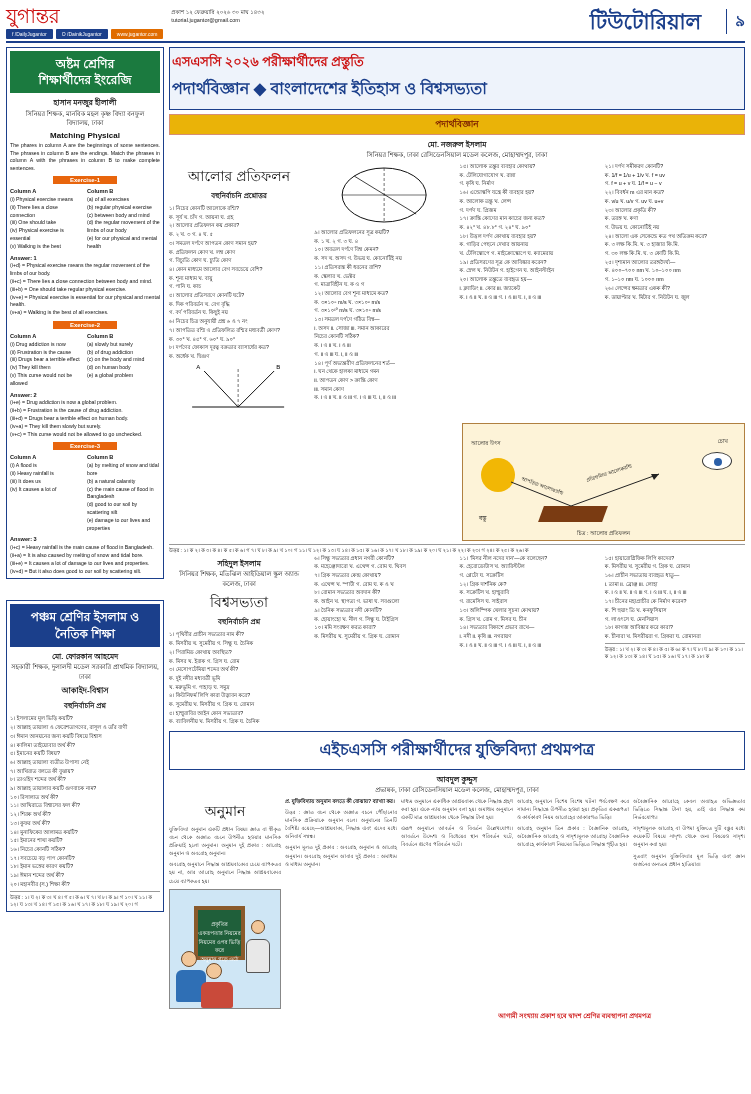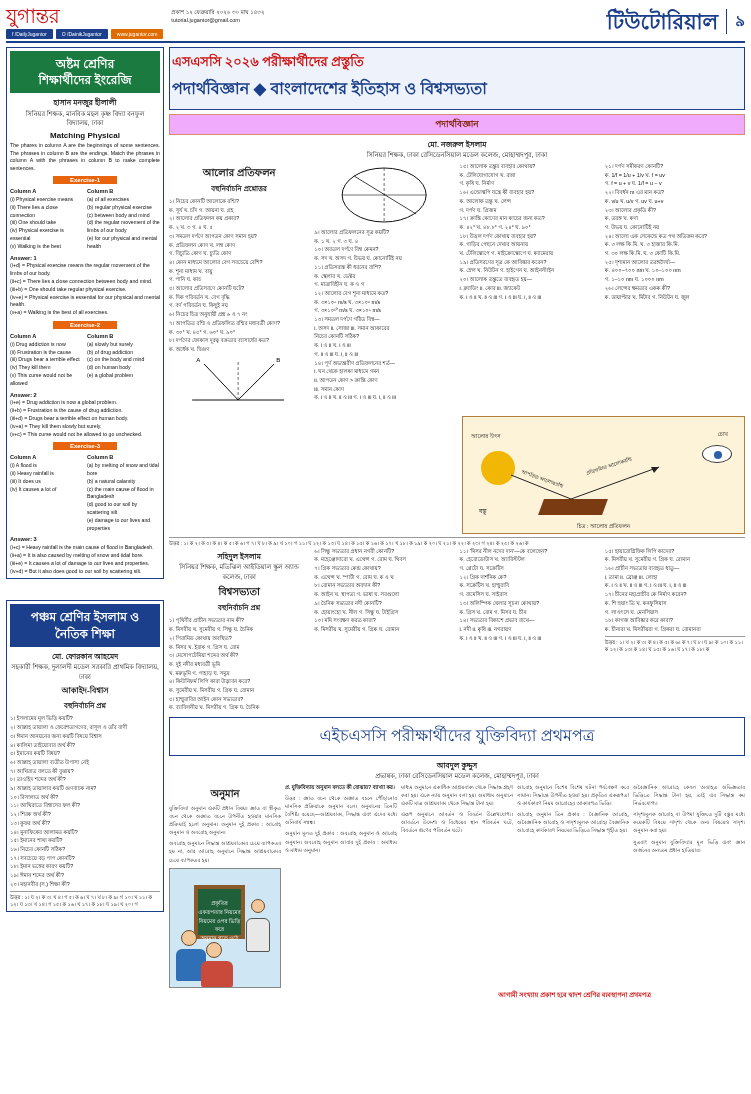--- a/index.html
+++ b/index.html
@@ -20,21 +20,21 @@
     border-bottom:2px solid #1b3f8b;
     padding-bottom:2px;
   }
   .mast-left { display:flex; align-items:flex-start; gap:8px; }
   .logo {
     font-size:20px; font-weight:normal; color:#cc1111;
     letter-spacing:-0.5px; line-height:1;
     padding-top:2px;
   }
   .mast-meta { font-size:5.5px; line-height:1.5; color:#222; padding-top:4px; }
-  .mast-right { display:flex; align-items:center; gap:8px; }
+  .mast-right { display:flex; align-items:center; gap:25px; }
   .tutorial-title {
     font-size:21px; font-weight:bold; color:#1b3f8b; line-height:1;
   }
   .pagenum {
     font-size:15px; font-weight:bold; color:#1b3f8b;
     border-left:1px solid #1b3f8b; padding-left:8px;
   }
   .socialbar { display:flex; gap:3px; margin-top:3px; }
   .social {
     background:#1b3f8b; color:#fff; font-size:5px;
@@ -74,39 +74,39 @@
 
   
   .ssc-banner {
     border:1px solid #1b3f8b; background:#eef3fb; text-align:left;
     padding:4px 2px 6px;
   }
   .ssc-line1 { color:#cc1111; font-size:13px; font-weight:bold; }
   .ssc-line2 { color:#1b3f8b; font-size:16px; font-weight:bold; margin-top:3px; }
 
   .subj-head {
-    background:#f0abfc; color:#7a1c00; text-align:center;
+    background:#eab308; color:#7a1c00; text-align:center;
     font-weight:bold; font-size:9px; padding:2px; margin-top:4px;
     border:1px solid #d68e74;
   }
   .bd-head {
     background:#1b3f8b; color:#fff; text-align:center;
     font-weight:bold; font-size:11px; padding:4px; margin:4px 0 3px;
   }
   .hsc-head {
     border:1px solid #1b3f8b; text-align:center; color:#1b3f8b;
-    font-weight:normal; font-size:16px; padding:5px; margin:5px 0 4px;
+    font-weight:bold; font-size:16px; padding:5px; margin:5px 0 4px;
   }
 
   .four-col { display:flex; gap:5px; }
   .four-col > div { flex:1; }
   .five-col { display:flex; gap:4px; }
   .five-col > div { flex:1; }
 
-  .sec-title { text-align:center; font-size:10px; font-weight:bold; margin:3px 0 1px; }
+  .sec-title { text-align:center; font-size:14px; font-weight:normal; margin:3px 0 1px; }
   .sec-title2 { text-align:center; font-size:7px; font-weight:bold; margin:1px 0 2px; }
 
   
   .fig-circle { position:relative; height:62px; margin:2px 0; }
   .fig-box {
     border:1px solid #b08040; background:#fdf3d8; height:118px;
     position:relative; margin-top:4px; overflow:hidden;
   }
   .fig-cap { position:absolute; bottom:2px; width:100%; text-align:center; font-size:5.5px; }
   .sun { position:absolute; left:18px; top:34px; width:34px; height:34px; border-radius:50%; background:#f2b705; }

